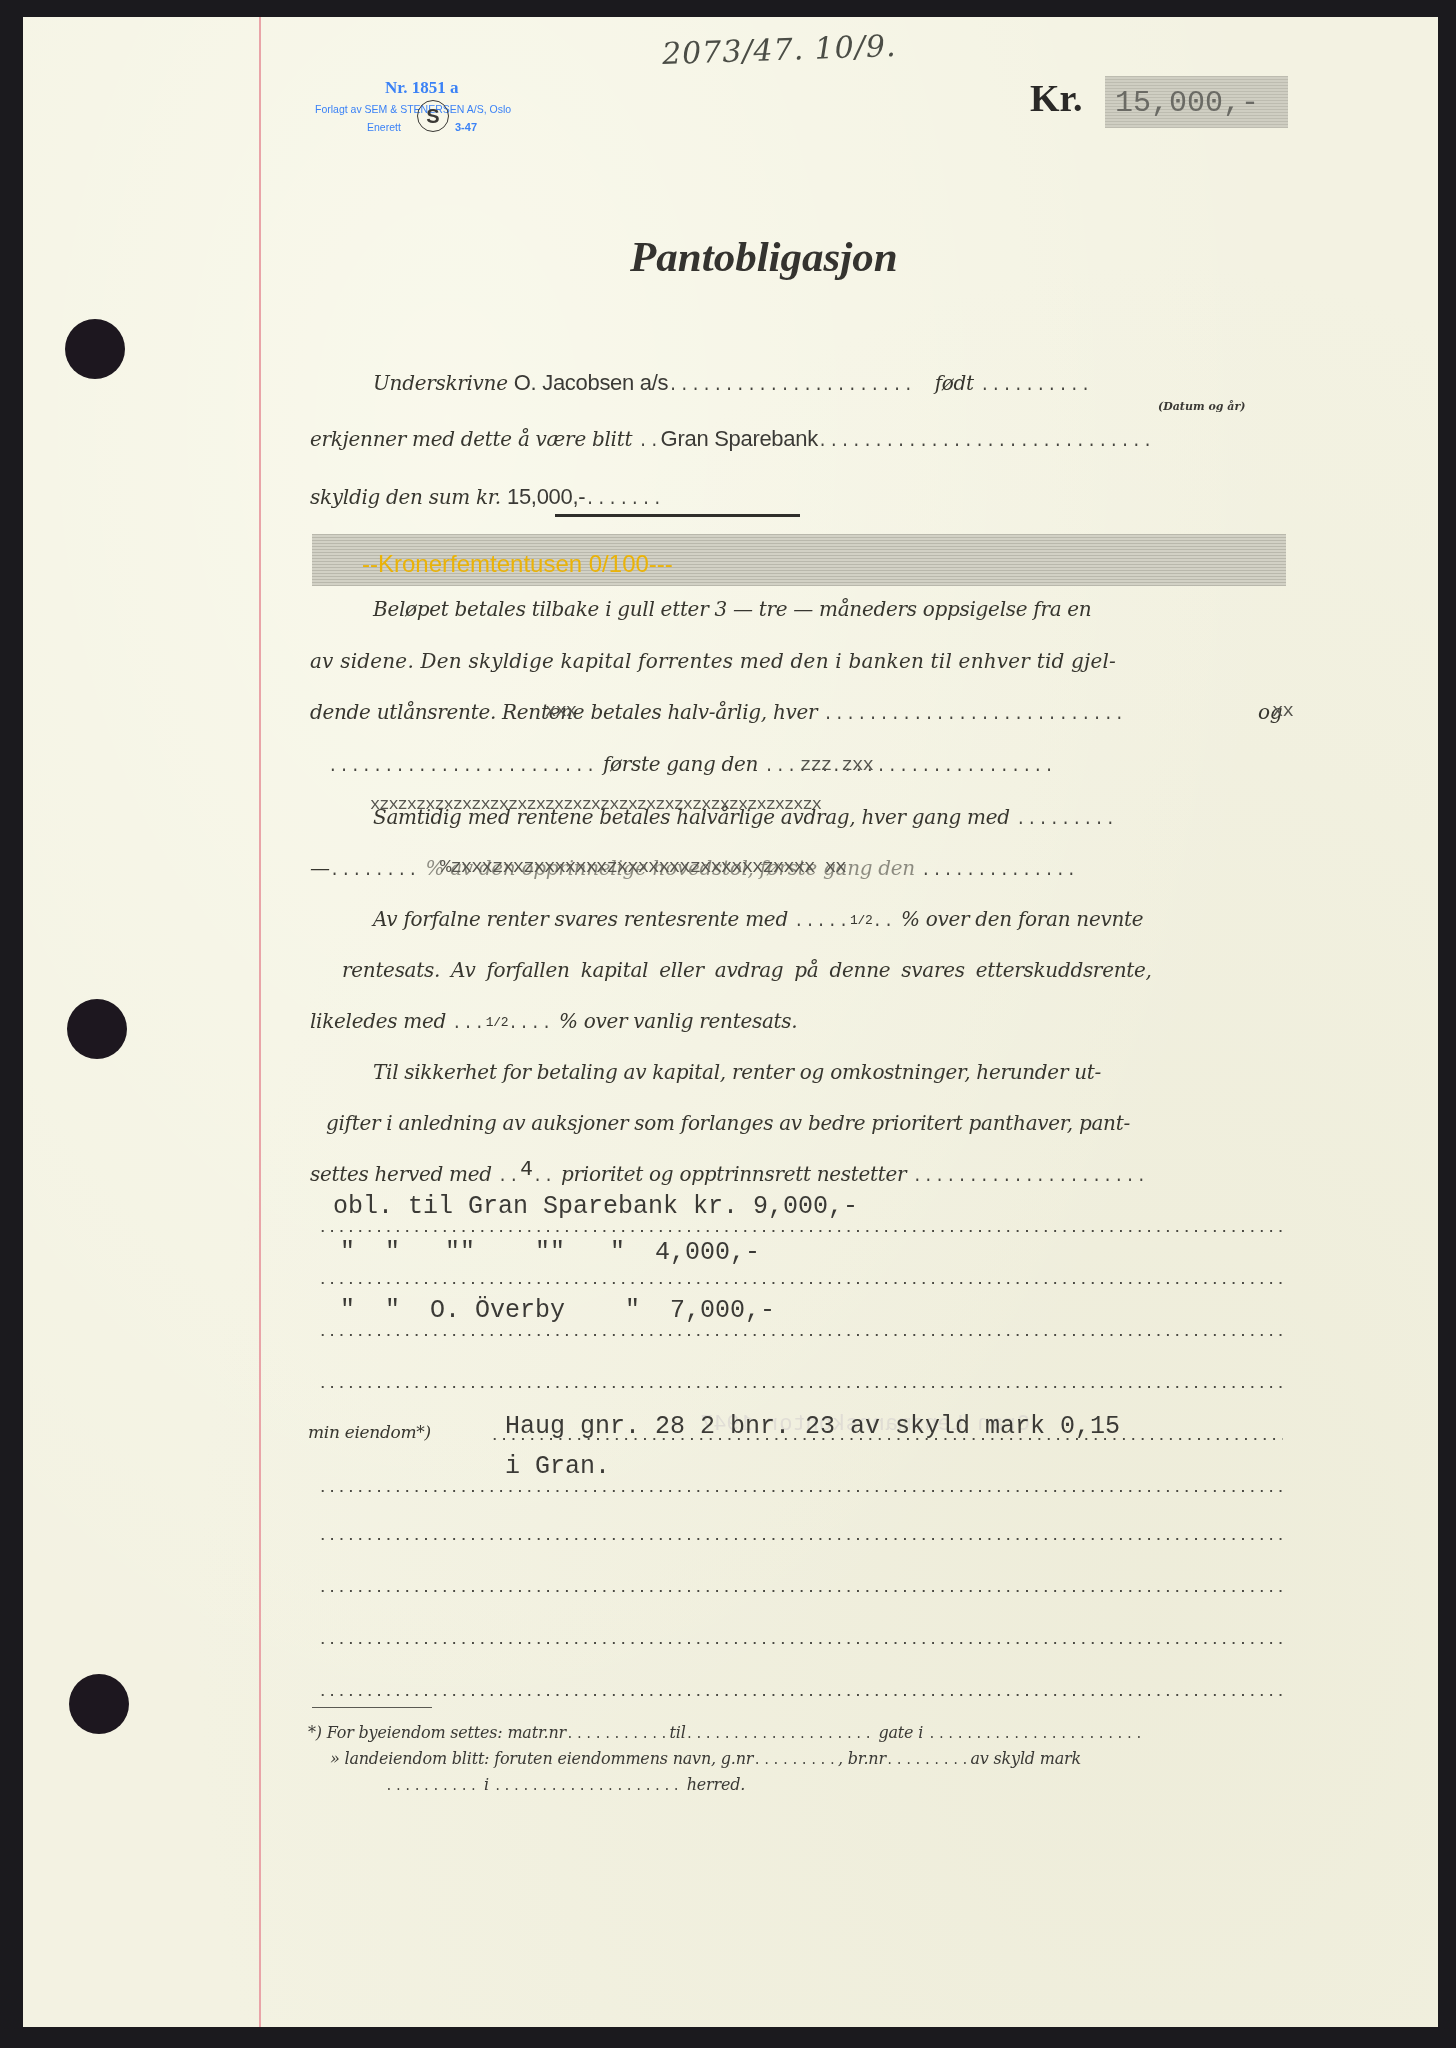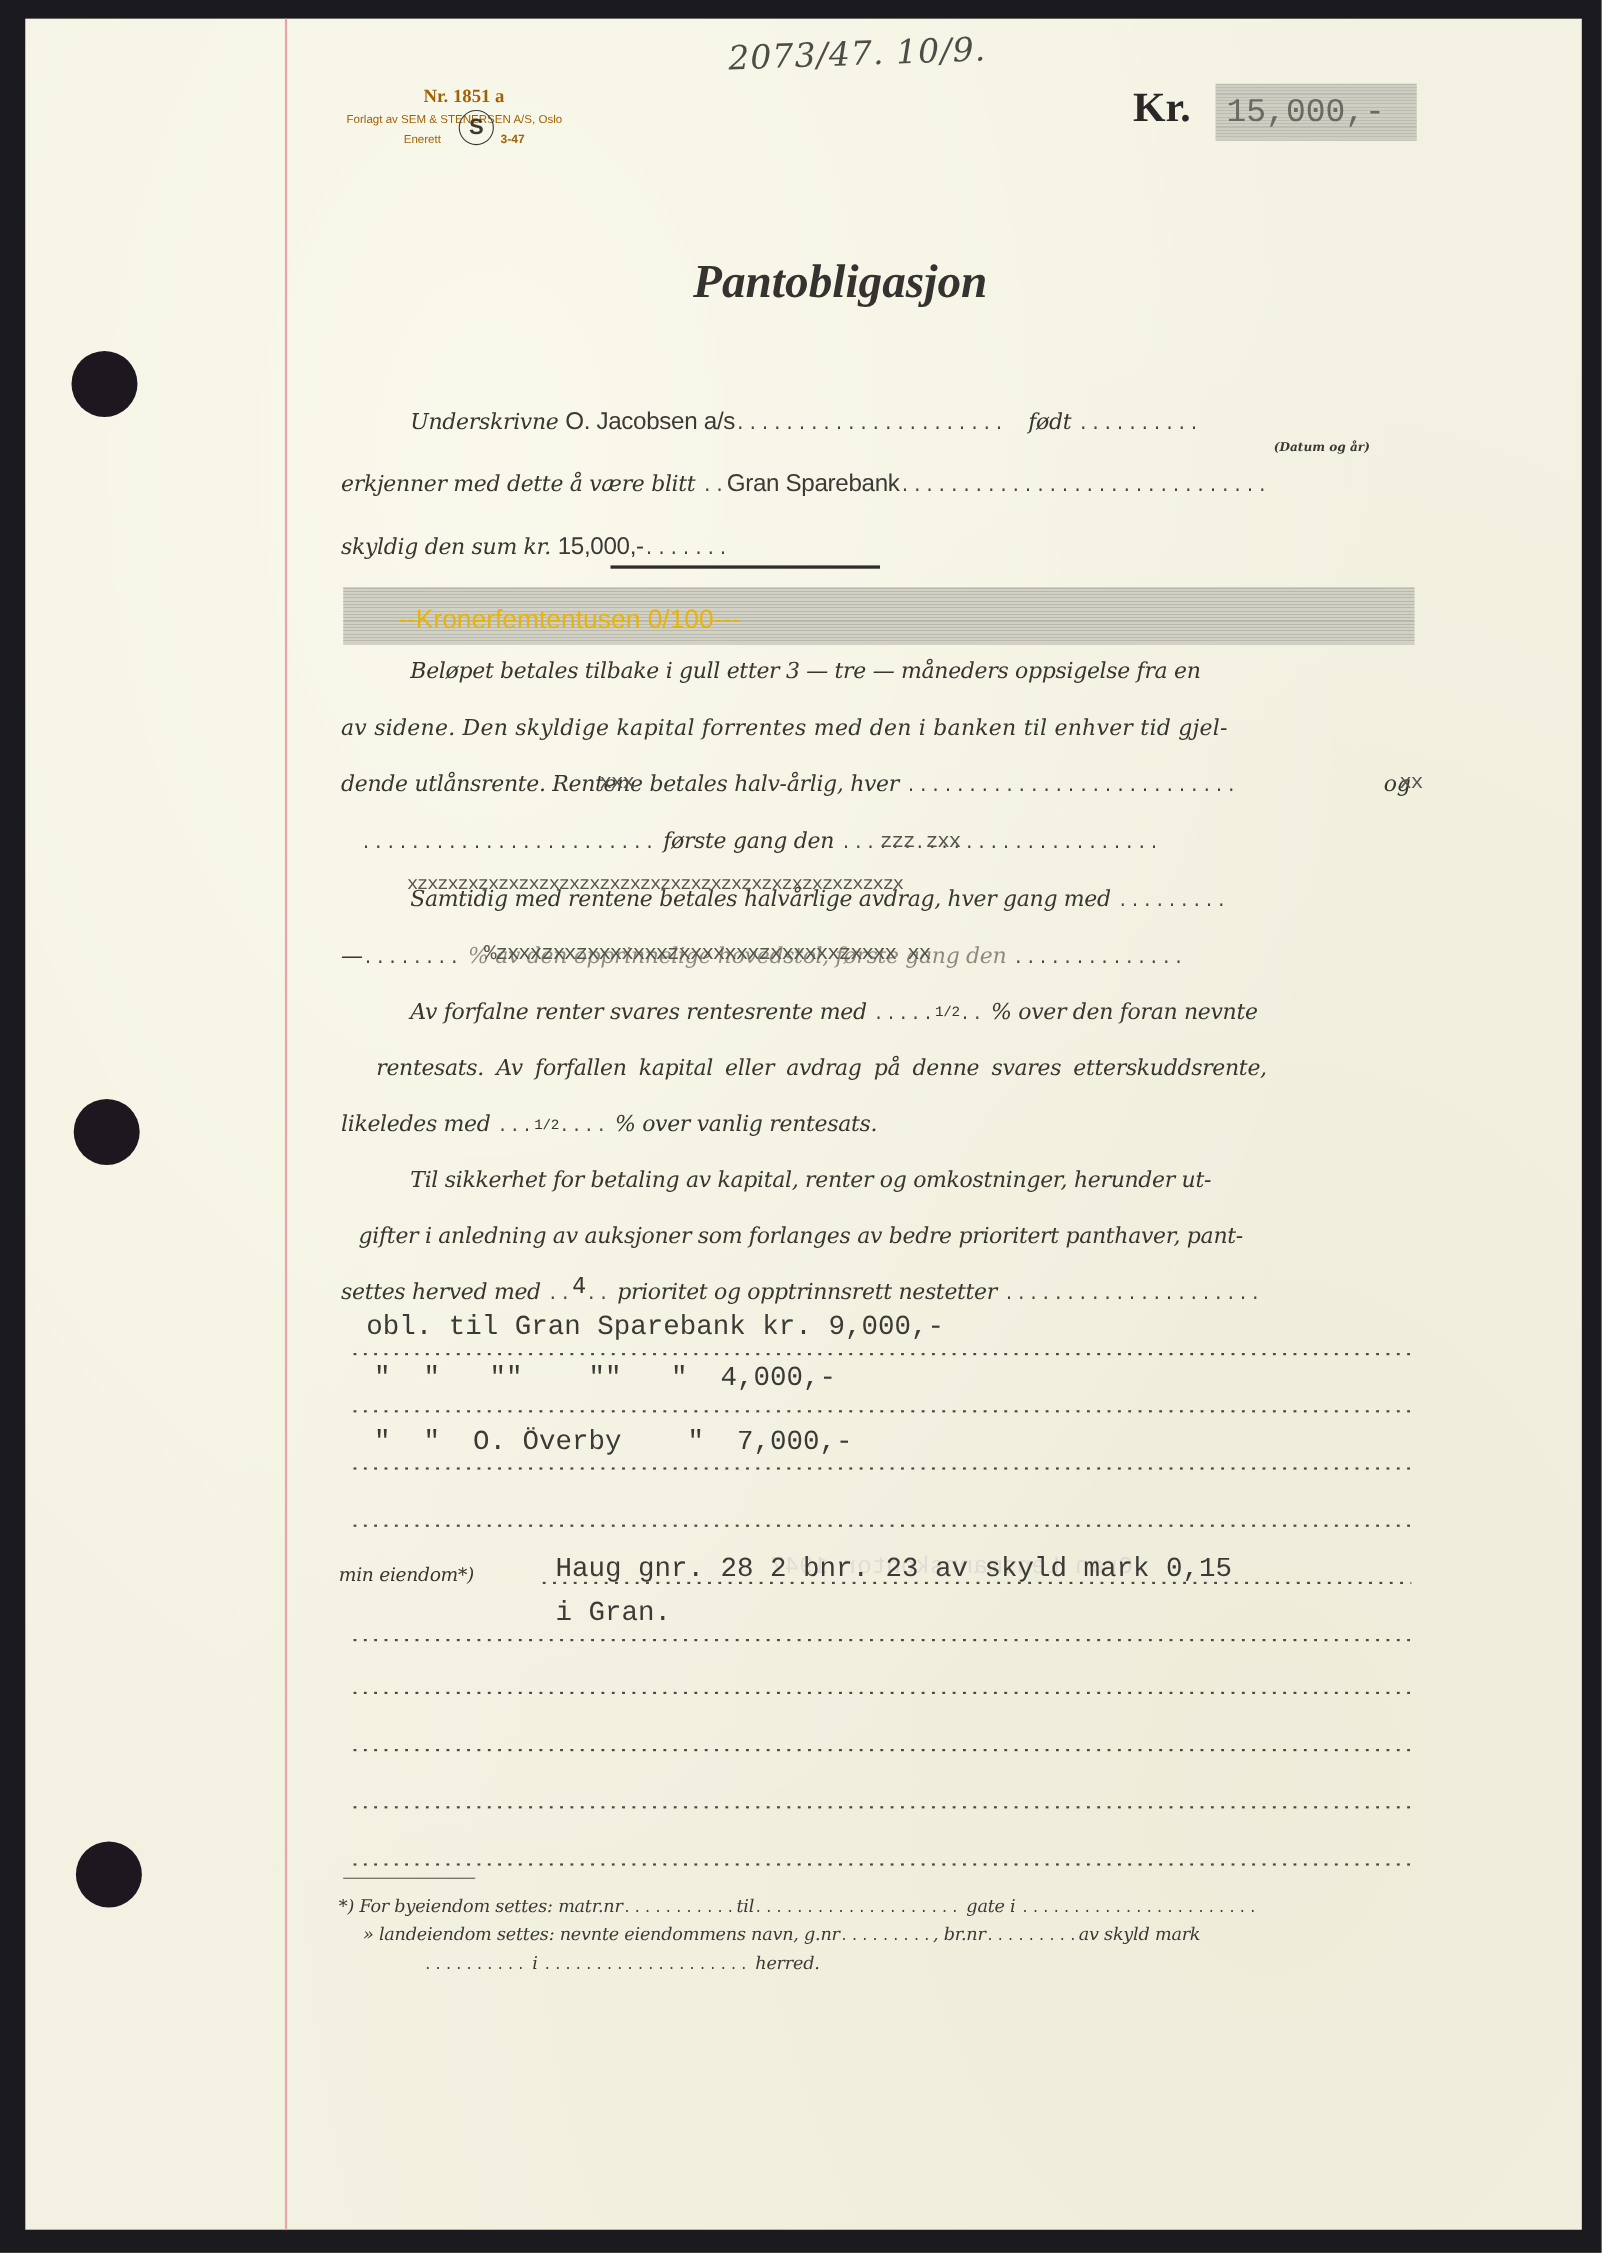--- a/index.html
+++ b/index.html
@@ -16,21 +16,21 @@
       radial-gradient(ellipse at 80% 80%, rgba(230,228,205,0.4), rgba(0,0,0,0) 60%);
   }
   .hole {
     position:absolute; width:60px; height:60px; border-radius:50%;
     background:#1d171f;
   }
   .margin-line {
     position:absolute; left:259px; top:17px; width:2px; height:2010px;
     background:#e9a4a8;
   }
-  .abs { position:absolute; white-space:nowrap; color:#a16207; }
+  .abs { position:absolute; white-space:nowrap; color:#3b82f6; }
   .printer-nr { left:385px; top:78px; font-family:"Liberation Serif", serif; font-weight:bold; font-size:17px; }
   .printer-pub { left:315px; top:103px; font-family:"Liberation Sans", sans-serif; font-size:10.5px; }
   .printer-ener { left:367px; top:121px; font-family:"Liberation Sans", sans-serif; font-size:10.5px; }
   .printer-logo { position:absolute; left:417px; top:100px; width:30px; height:30px; border:1.5px solid #3a3935; border-radius:50%; color:#3a3935; font-family:"Liberation Sans",sans-serif; font-weight:bold; font-size:20px; text-align:center; line-height:30px; }
   .printer-code { left:455px; top:121px; font-family:"Liberation Sans", sans-serif; font-weight:bold; font-size:11px; }
   .handwritten { left:662px; top:32px; font-family:"DejaVu Serif", serif; font-style:italic; font-size:30px; color:#4b4d46; transform:rotate(-2deg); letter-spacing:1px; }
   .kr-label { left:1030px; top:76px; font-family:"Liberation Serif", serif; font-weight:bold; font-size:38px; color:#2a2927; }
   .kr-box {
     position:absolute; left:1105px; top:76px; width:183px; height:52px;
     background: repeating-linear-gradient(to bottom, #bdbcb0 0px, #bdbcb0 1px, #cfcec2 1px, #cfcec2 3px);
@@ -172,20 +172,20 @@
 <div class="dotline" style="top:1642px;"></div>
 <div class="dotline" style="top:1694px;"></div>
 
 <div class="foot-rule"></div>
 <div class="abs footnote" style="left:308px; top:1723px;">
   <span>*) For byeiendom settes: matr.nr</span><span class="dots" style="font-size:13px">...........</span><span>til</span><span class="dots" style="font-size:13px">....................</span>
   <span>gate i</span>
   <span class="dots" style="font-size:13px">.......................</span>
 </div>
 <div class="abs footnote" style="left:330px; top:1749px;">
-  <span>» landeiendom settes: nevnte eiendommens navn, g.nr</span><span class="dots" style="font-size:13px">.........</span><span>, br.nr</span><span class="dots" style="font-size:13px">.........</span><span>av skyld mark</span>
+  <span>» landeiendom blitt: foruten eiendommens navn, g.nr</span><span class="dots" style="font-size:13px">.........</span><span>, br.nr</span><span class="dots" style="font-size:13px">.........</span><span>av skyld mark</span>
 </div>
 <div class="abs footnote" style="left:385px; top:1775px;">
   <span class="dots" style="font-size:13px">..........</span>
   <span>i</span>
   <span class="dots" style="font-size:13px">....................</span>
   <span>herred.</span>
 </div>
 
 </body></html>

